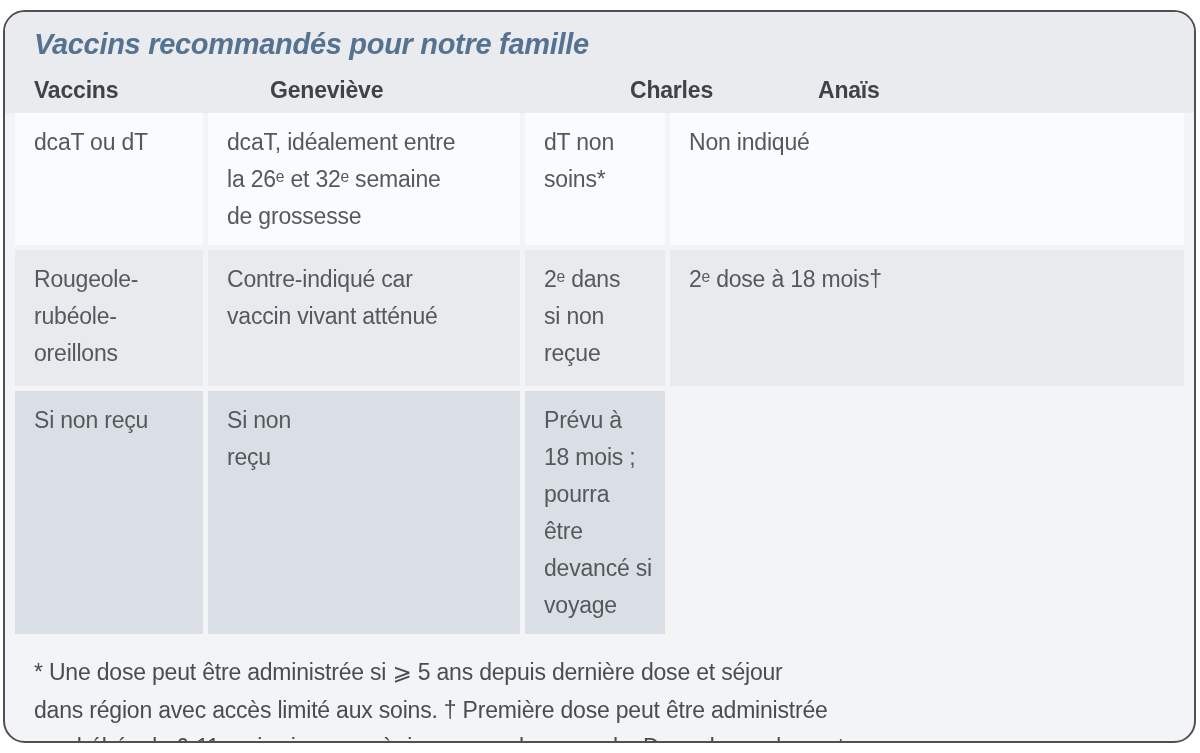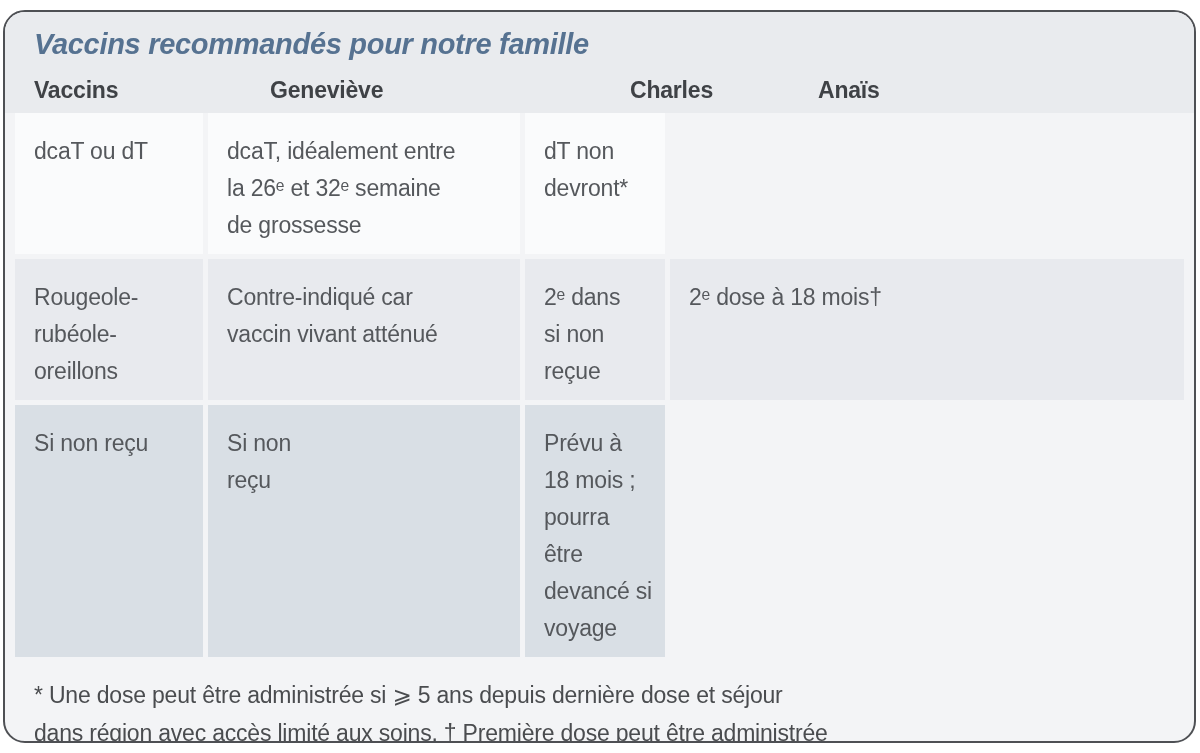--- a/index.html
+++ b/index.html
@@ -39,21 +39,21 @@
   .thead { margin-top: 16px; padding-bottom: 9px; gap: 48px; }
   .th {
     font-size: 23px;
     font-weight: bold;
     color: var(--header-text, #3f4246);
     padding-left: 19px;
     white-space: nowrap;
   }
   .rows { display: flex; flex-direction: column; row-gap: 5px; }
   .cell {
-    padding: 20px 12px 10px 19px;
+    padding: 11px 12px 10px 19px;
     font-size: 23px;
     line-height: 37px;
     color: var(--text, #55585c);
     white-space: pre-line;
   }
   .row-0 { min-height: 125px; }
   .row-1 { min-height: 136px; }
   .row-2 { min-height: 139px; }
   .row-0 .cell { background: var(--row1, #fafbfc); }
   .row-1 .cell { background: var(--row2, #e8eaee); }
@@ -83,21 +83,22 @@
   </div>
 
   <div class="rows">
 
     <div class="grid row-0">
       <div class="cell">dcaT ou dT</div>
       <div class="cell">dcaT, idéalement entre
 la 26ᵉ et 32ᵉ semaine
 de grossesse</div>
       <div class="cell">dT non
-devront*</div>
+soins*</div>
+      <div class="cell">Non indiqué</div>
     </div>
 
     <div class="grid row-1">
       <div class="cell">Rougeole-
 rubéole-
 oreillons</div>
       <div class="cell">Contre-indiqué car
 vaccin vivant atténué</div>
       <div class="cell">2ᵉ dans
 si non

